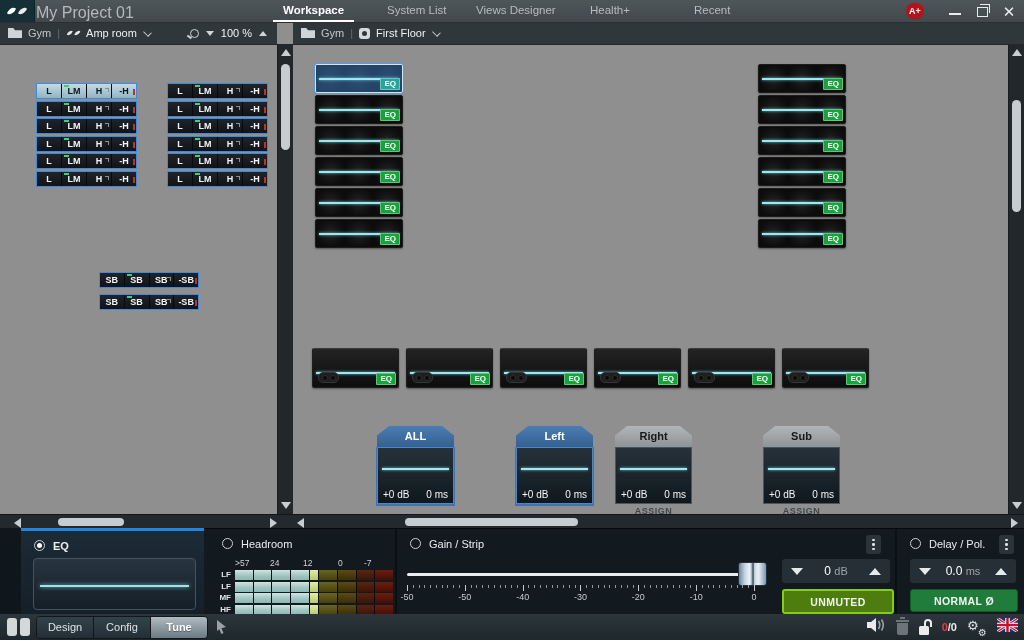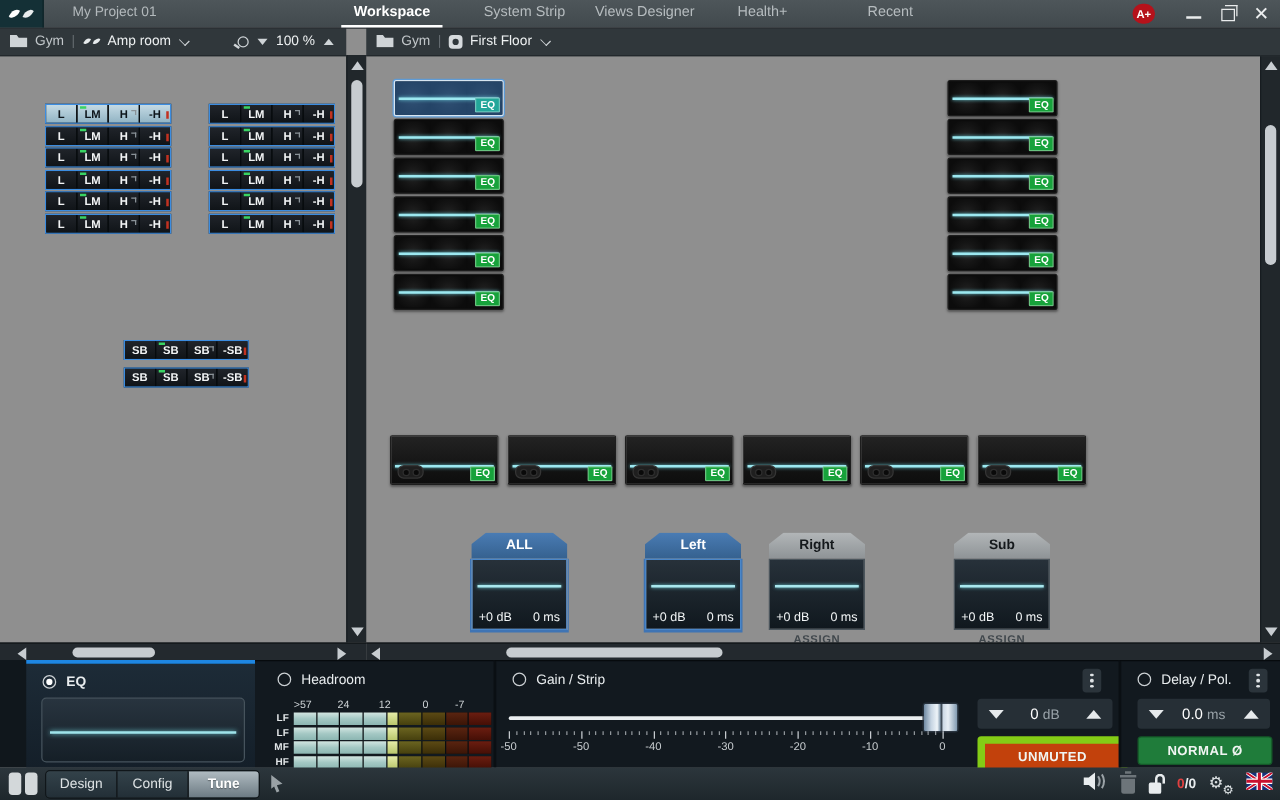--- a/index.html
+++ b/index.html
@@ -5,21 +5,21 @@
   html,body{margin:0;padding:0;background:#222;}
   .app{position:relative;width:1024px;height:640px;overflow:hidden;
        font-family:"Liberation Sans","DejaVu Sans",sans-serif;
        background:#8f8f8f;-webkit-font-smoothing:antialiased;}
 
   
   .titlebar{position:absolute;left:0;top:0;width:1024px;height:22px;
     background:linear-gradient(#4e565a,#41494d);border-bottom:1px solid #2a2f33;z-index:30;}
   .logo{position:absolute;left:0;top:0;width:34px;height:22px;background:#143036;
     display:flex;align-items:center;justify-content:center;border-right:1px solid #0d2226;}
-  .project{position:absolute;left:58px;top:4px;font-size:11px;color:#b3b9bc;}
+  .project{position:absolute;left:36px;top:4px;font-size:16px;color:#b3b9bc;}
   .ttab{position:absolute;top:1px;height:19px;line-height:19px;padding:0 10px;
     font-size:11.5px;color:#b6bcbf;cursor:default;white-space:nowrap;text-align:center;}
   .ttab.active{color:#fff;font-weight:bold;border-bottom:2px solid #fff;}
   .badge-a{position:absolute;left:906px;top:3px;width:18px;height:16px;border-radius:9px;
     background:#b5121b;color:#fff;font-size:9px;font-weight:bold;text-align:center;line-height:16px;}
   .win-btn{position:absolute;top:0;width:26px;height:22px;display:flex;align-items:center;justify-content:center;}
   .win-min-bar{width:12px;height:2px;background:#e9ebec;margin-top:6px;}
   .win-restore-glyph{position:relative;width:9px;height:8px;border:1.5px solid #e9ebec;background:transparent;margin-top:2px;}
   .win-restore-glyph::before{content:'';position:absolute;left:2px;top:-4.5px;width:9px;height:8px;border:1.5px solid #e9ebec;border-bottom:none;border-left:none;}
   .win-close-glyph{color:#eceeef;font-size:15px;line-height:15px;}
@@ -149,21 +149,21 @@
 
   .stepper{position:absolute;height:24px;background:#27303700;border-radius:3px;background:#262f36;
     display:flex;align-items:center;justify-content:space-between;padding:0 9px;box-sizing:border-box;}
   .stepper .stri{width:0;height:0;border-left:6px solid transparent;border-right:6px solid transparent;}
   .stepper .stri.d{border-top:7px solid #e6eaec;}
   .stepper .stri.u{border-bottom:7px solid #e6eaec;}
   .stepval{font-size:12px;color:#fff;}
   .stepval .unit{color:#9aa3a9;font-size:11px;}
   .gbtn{position:absolute;height:21px;border-radius:3px;color:#f1f5f2;font-size:10.5px;font-weight:bold;
     display:flex;align-items:center;justify-content:center;letter-spacing:.4px;}
-  .btn-mute{background:#c2410c;border:6px solid #84cc16;}
+  .btn-mute{background:#4d7c0f;border:2px solid #84cc16;}
   .btn-pol{background:#1f7c3a;border:1px solid #155929;}
 
   
   .toolbar{position:absolute;left:0;top:614px;width:1024px;height:26px;
     background:linear-gradient(#2c363c,#1e272c);z-index:12;display:flex;align-items:center;}
   .pausebtn{position:absolute;left:7px;top:4px;width:23px;height:18px;display:flex;gap:3px;}
   .pausebtn i{flex:1;background:#d3d8da;border-radius:3px;}
   .modegrp{position:absolute;left:36px;top:2px;height:21px;display:flex;border-radius:4px;overflow:hidden;border:1px solid #10161a;}
   .modebtn{width:56px;height:21px;line-height:21px;text-align:center;font-size:11px;color:#dde2e4;
     background:linear-gradient(#33424a,#232f37);border-left:1px solid #10161a;}
@@ -196,21 +196,21 @@
   <div class="titlebar">
     <div class="logo">
       <svg width="22" height="14" viewBox="0 0 22 14">
         <path d="M1 9 Q5 2 10 4.5 Q8.5 9 3.5 10.2 Q1.6 10.3 1 9Z" fill="#ffffff"></path>
         <path d="M21 5 Q17 12 12 9.5 Q13.5 5 18.5 3.8 Q20.4 3.7 21 5Z" fill="#e8ecee"></path>
       </svg>
     </div>
     <div class="project">My Project 01</div>
     <div id="title-tabs">
         <div class="ttab active" style="left: 273px;">Workspace</div>
-        <div class="ttab" style="left: 377px;">System Strip</div>
+        <div class="ttab" style="left: 377px;">System List</div>
         <div class="ttab" style="left: 466px;">Views Designer</div>
         <div class="ttab" style="left: 580px;">Health+</div>
         <div class="ttab" style="left: 684px;">Recent</div>
       </div>
     <div class="badge-a">A+</div>
     <div class="win-btn" style="left:942px;">
         <span class="win-min-bar"></span>
       </div>
     <div class="win-btn" style="left:969px;">
         <span class="win-restore-glyph"></span>

